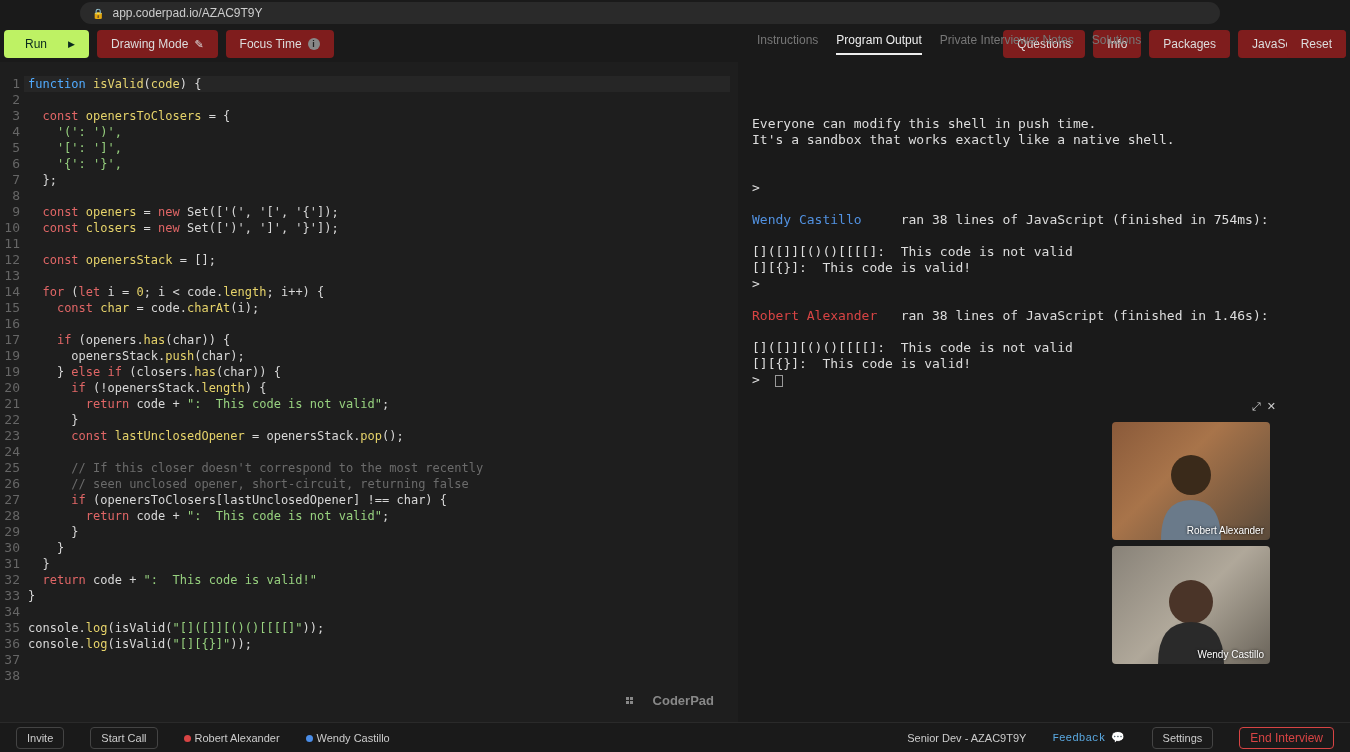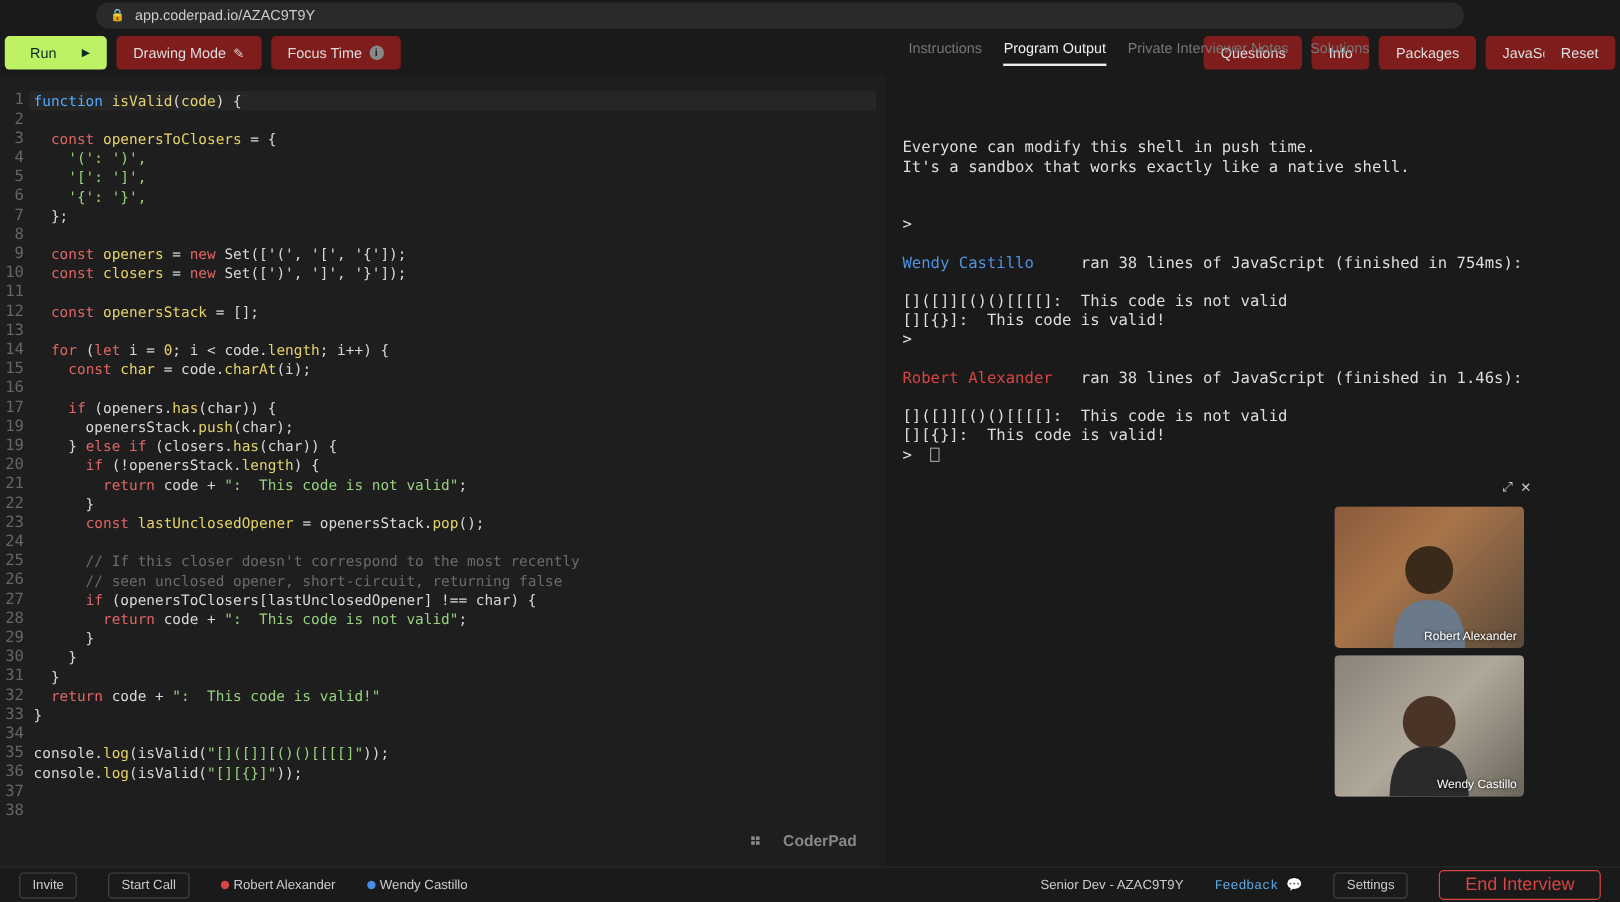--- a/index.html
+++ b/index.html
@@ -220,22 +220,22 @@
 .dot { width: 7px; height: 7px; border-radius: 50%; display: inline-block; margin-right: 4px; }
 .dot-red { background: #d84444; }
 .dot-blue { background: #4a8de8; }
 .footer-spacer { flex: 1; }
 .feedback { color: #5aa8e0; font-family: Liberation Mono, monospace; }
 .end-btn {
   border: 1px solid #d84444;
   color: #d84444;
   background: transparent;
   border-radius: 4px;
-  padding: 3px 21px;
-  font-size: 15px;
+  padding: 3px 10px;
+  font-size: 12px;
   cursor: pointer;
 }
 .top-right-section {
   position: absolute;
   left: 747px;
   right: 4px;
   top: 30px;
   height: 28px;
   display: flex;
   align-items: center;

